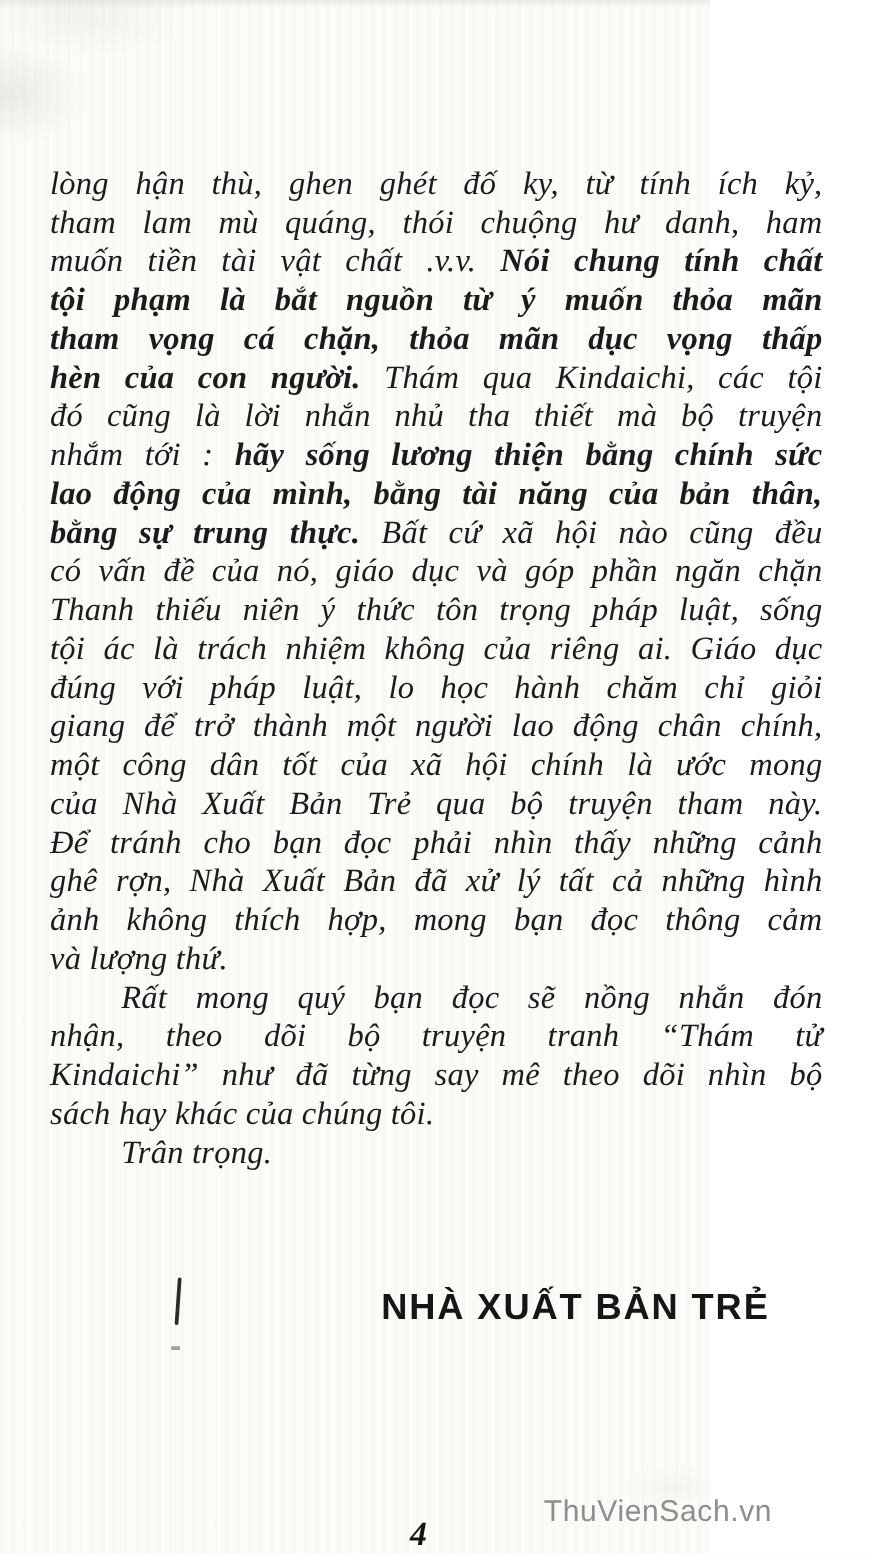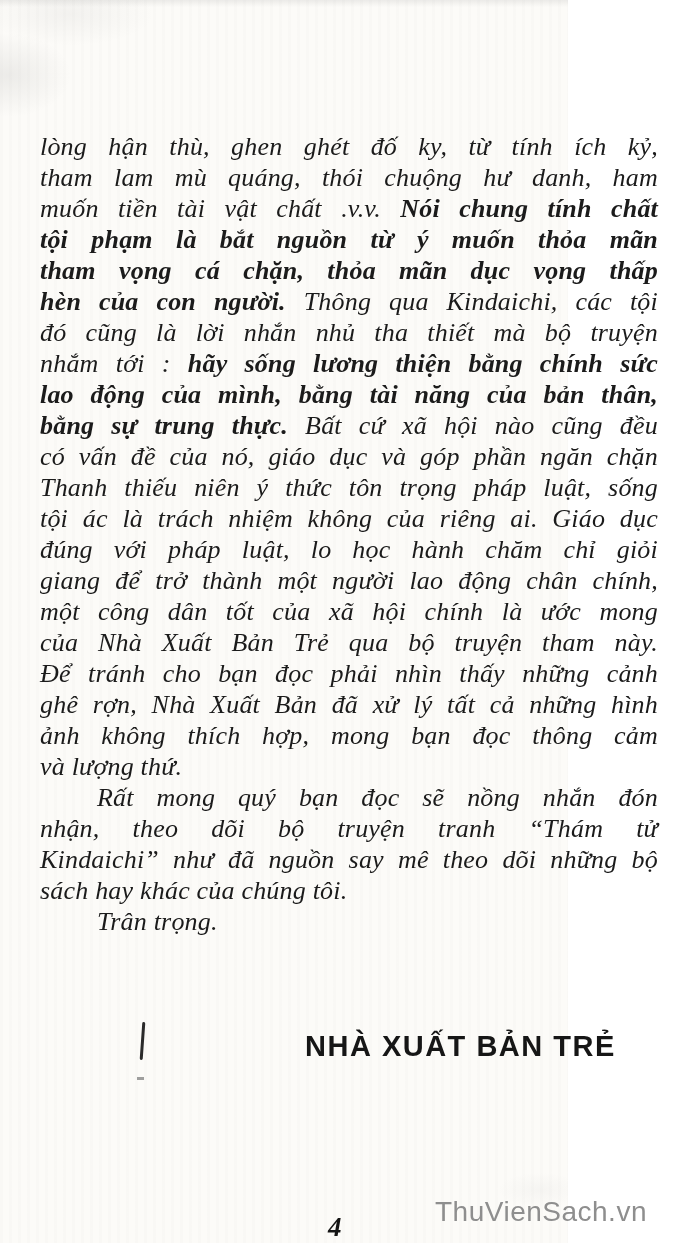--- a/index.html
+++ b/index.html
@@ -74,57 +74,57 @@
     font-family:"Liberation Serif", serif;
     font-style:italic;
     font-weight:bold;
     font-size:27px;
     color:#141414;
   }
   .watermark{
     position:absolute;
     left:435px; top:1196px;
     font-family:"Liberation Sans", sans-serif;
-    font-size:28px;
+    font-size:24px;
     font-weight:normal;
     letter-spacing:0.5px;
     color:var(--wm);
     white-space:nowrap;
   }
 </style>
 </head>
 <body>
 
 <div class="page">
 
   <div class="body-text">
       <div class="line"><span>lòng hận thù, ghen ghét đố ky, từ tính ích kỷ,</span></div>
       <div class="line"><span>tham lam mù quáng, thói chuộng hư danh, ham</span></div>
       <div class="line"><span>muốn tiền tài vật chất .v.v. </span><span class="b">Nói chung tính chất</span></div>
       <div class="line"><span class="b">tội phạm là bắt nguồn từ ý muốn thỏa mãn</span></div>
       <div class="line"><span class="b">tham vọng cá chặn, thỏa mãn dục vọng thấp</span></div>
-      <div class="line"><span class="b">hèn của con người.</span><span> Thông qua Kindaichi, các tội</span></div>
+      <div class="line"><span class="b">hèn của con người.</span><span> Thám qua Kindaichi, các tội</span></div>
       <div class="line"><span>đó cũng là lời nhắn nhủ tha thiết mà bộ truyện</span></div>
       <div class="line"><span>nhắm tới : </span><span class="b">hãy sống lương thiện bằng chính sức</span></div>
       <div class="line"><span class="b">lao động của mình, bằng tài năng của bản thân,</span></div>
       <div class="line"><span class="b">bằng sự trung thực.</span><span> Bất cứ xã hội nào cũng đều</span></div>
       <div class="line"><span>có vấn đề của nó, giáo dục và góp phần ngăn chặn</span></div>
       <div class="line"><span>Thanh thiếu niên ý thức tôn trọng pháp luật, sống</span></div>
       <div class="line"><span>tội ác là trách nhiệm không của riêng ai. Giáo dục</span></div>
       <div class="line"><span>đúng với pháp luật, lo học hành chăm chỉ giỏi</span></div>
       <div class="line"><span>giang để trở thành một người lao động chân chính,</span></div>
       <div class="line"><span>một công dân tốt của xã hội chính là ước mong</span></div>
       <div class="line"><span>của Nhà Xuất Bản Trẻ qua bộ truyện tham này.</span></div>
       <div class="line"><span>Để tránh cho bạn đọc phải nhìn thấy những cảnh</span></div>
       <div class="line"><span>ghê rợn, Nhà Xuất Bản đã xử lý tất cả những hình</span></div>
       <div class="line"><span>ảnh không thích hợp, mong bạn đọc thông cảm</span></div>
       <div class="line no-stretch"><span>và lượng thứ.</span></div>
       <div class="line indent"><span>Rất mong quý bạn đọc sẽ nồng nhắn đón</span></div>
       <div class="line"><span>nhận, theo dõi bộ truyện tranh “Thám tử</span></div>
-      <div class="line"><span>Kindaichi” như đã nguồn say mê theo dõi những bộ</span></div>
+      <div class="line"><span>Kindaichi” như đã từng say mê theo dõi nhìn bộ</span></div>
       <div class="line no-stretch"><span>sách hay khác của chúng tôi.</span></div>
       <div class="line indent no-stretch"><span>Trân trọng.</span></div>
     </div>
 
   <div class="scan-mark"></div>
   <div class="scan-mark-dash"></div>
 
   <div class="signature">NHÀ XUẤT BẢN TRẺ</div>
 
   <div class="page-number">4</div>

